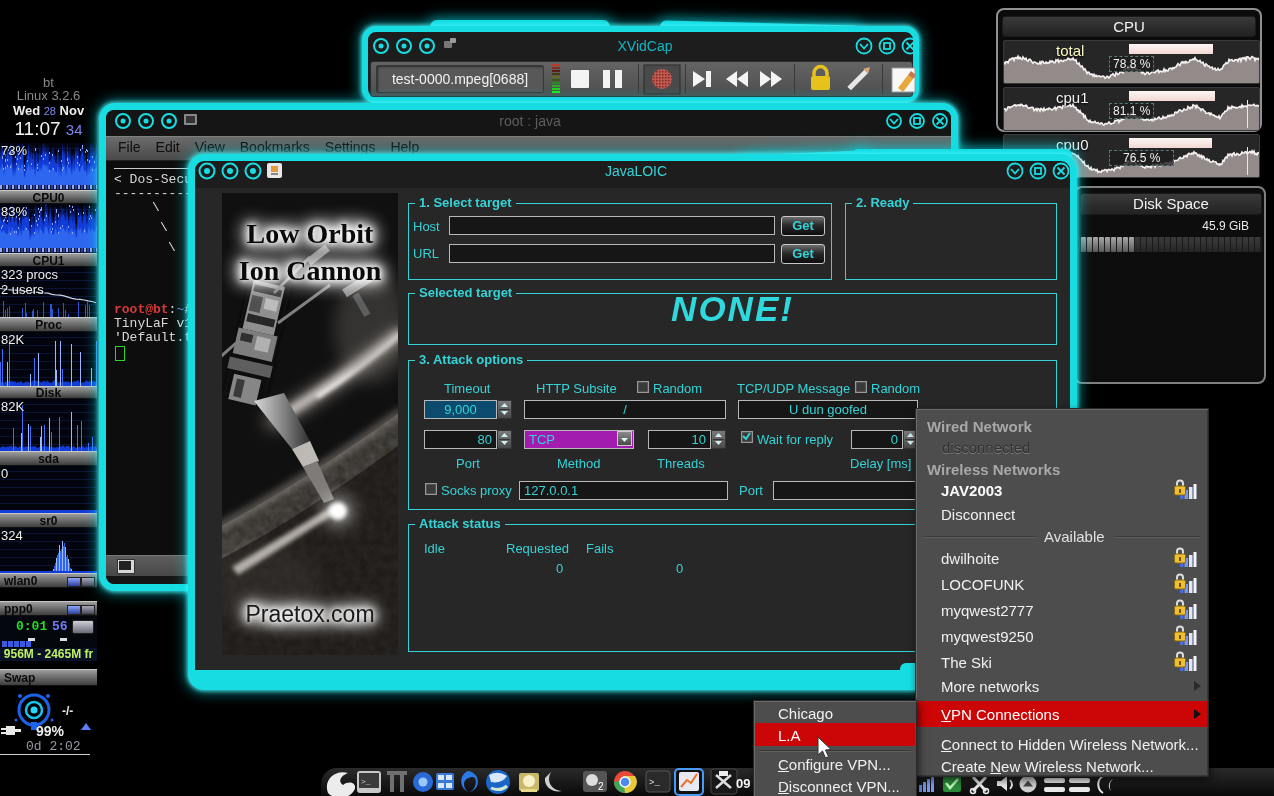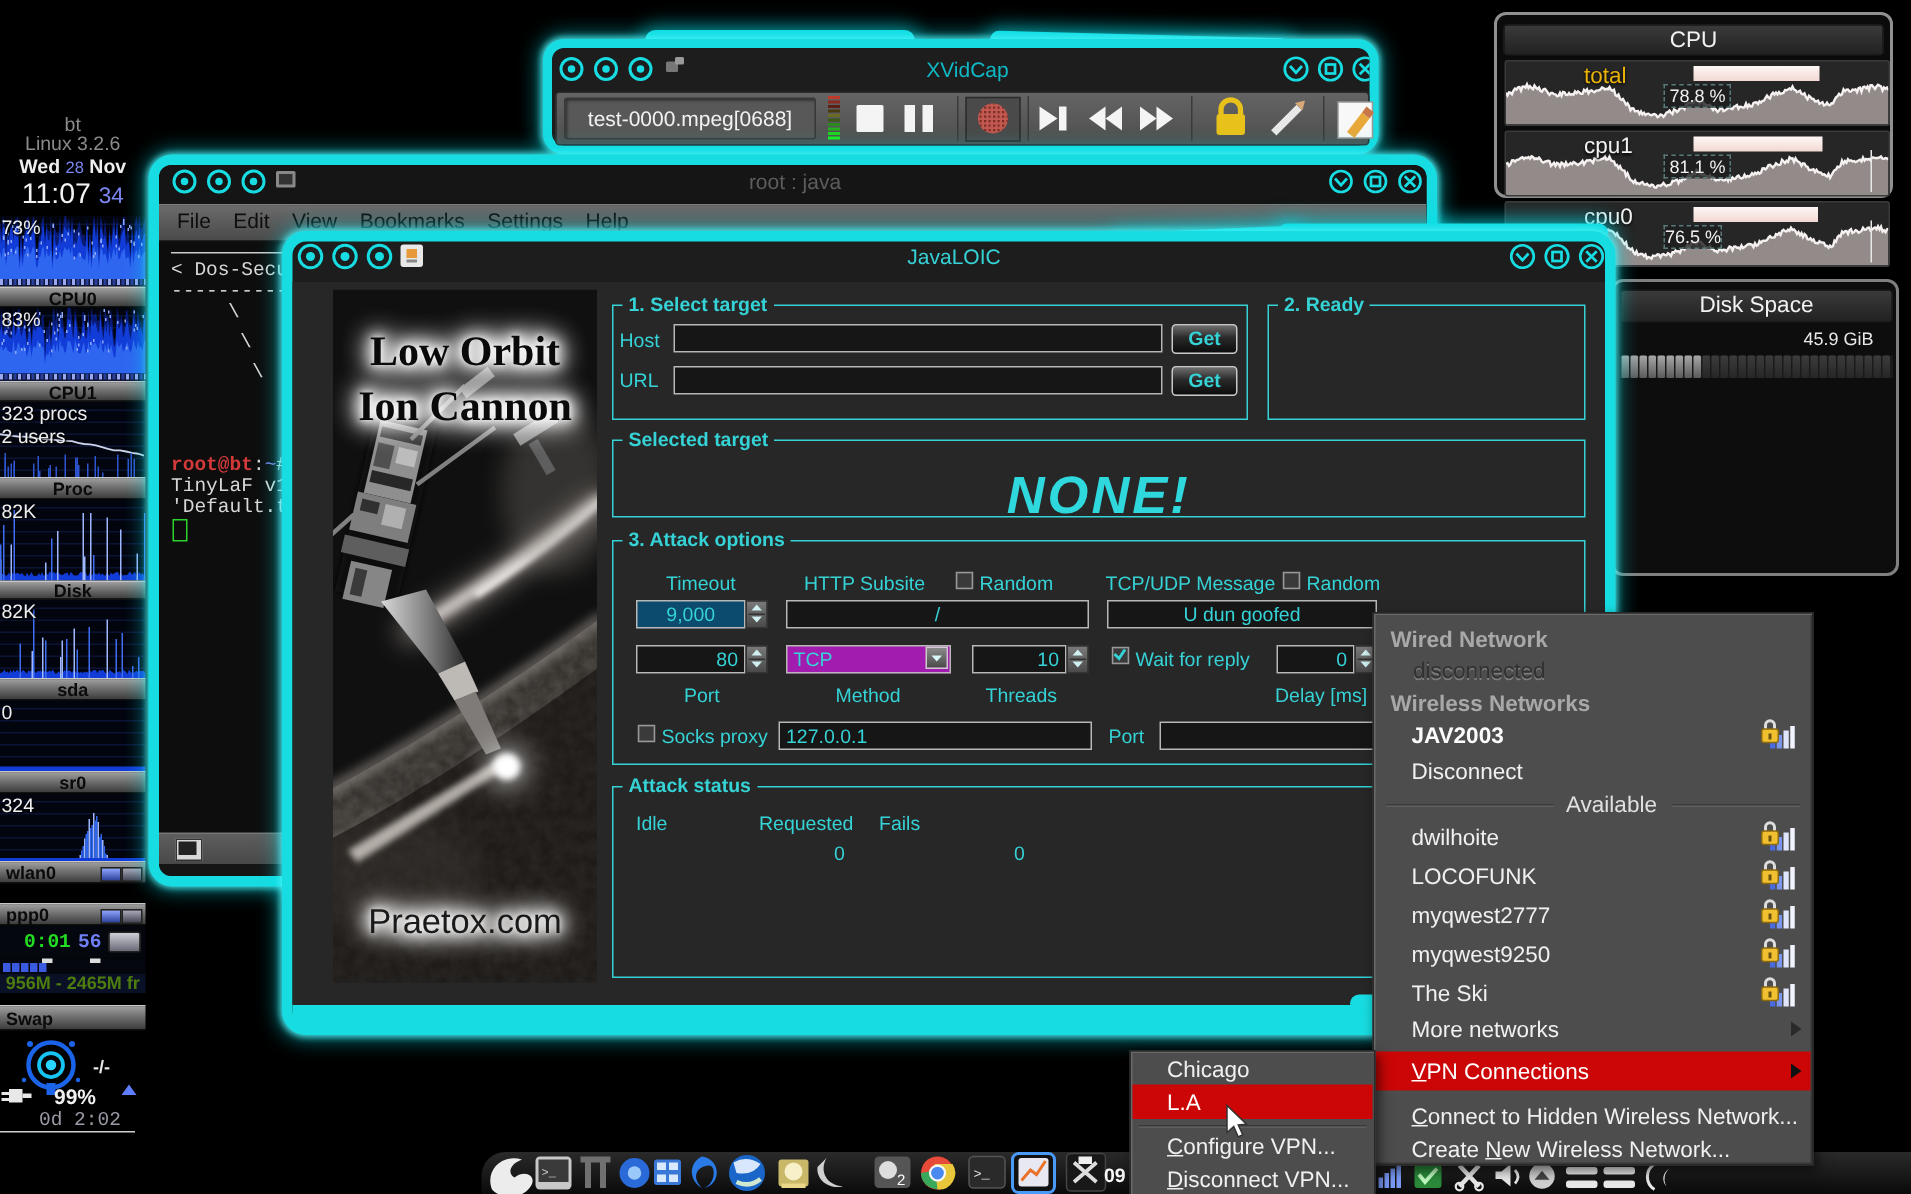--- a/index.html
+++ b/index.html
@@ -383,21 +383,21 @@
     </div>
     <div style="position:relative;height:10px;background:#05070f">
       <span style="position:absolute;left:2px;top:3px;width:5px;height:6px;background:#3a5ae0"></span>
       <span style="position:absolute;left:8px;top:3px;width:5px;height:6px;background:#3a5ae0"></span>
       <span style="position:absolute;left:14px;top:3px;width:5px;height:6px;background:#3a5ae0"></span>
       <span style="position:absolute;left:20px;top:3px;width:5px;height:6px;background:#3a5ae0"></span>
       <span style="position:absolute;left:26px;top:3px;width:5px;height:6px;background:#3a5ae0"></span>
       <span style="position:absolute;left:28px;top:0;width:7px;height:3px;background:#ddd"></span>
       <span style="position:absolute;left:60px;top:0;width:7px;height:3px;background:#ddd"></span>
     </div>
-    <div style="height:13px;background:#0a1026;font:bold 12px/13px 'Liberation Sans',sans-serif;color:#4d7c0f;text-align:center">956M - 2465M fr</div>
+    <div style="height:13px;background:#0a1026;font:bold 12px/13px 'Liberation Sans',sans-serif;color:#bef264;text-align:center">956M - 2465M fr</div>
     <div style="height:8px"></div>
     <div style="position:relative;width:97px;height:17px;background:linear-gradient(#9d9d9d,#707070 45%,#3d3d3d);border-top:1px solid #c8c8c8;border-bottom:1px solid #111;color:#0a0a0a;font:bold 12px/17px 'Liberation Sans',sans-serif;text-align:left;padding-left:4px;box-sizing:border-box">Swap</div>
   </div>
 <div style="position:absolute;left:0;top:688px;width:97px;height:70px;z-index:2"><svg width="97" height="70" xmlns="http://www.w3.org/2000/svg">
       <circle cx="34" cy="22" r="15" fill="none" stroke="#1b63e8" stroke-width="3"></circle>
       <circle cx="34" cy="22" r="8" fill="none" stroke="#17c3f0" stroke-width="2.5"></circle>
       <circle cx="34" cy="22" r="3.5" fill="#28d5ff"></circle>
       <rect x="31" y="34" width="6" height="8" fill="#1b63e8"></rect>
       <circle cx="16" cy="32" r="1.5" fill="#1b63e8"></circle>
       <circle cx="52" cy="32" r="1.5" fill="#1b63e8"></circle>
@@ -417,21 +417,21 @@
     </svg></div>
 <div style="position:absolute;left:996px;top:8px;width:266px;height:124px;background:#0b0b0b;border:2px solid #909090;border-radius:8px;box-sizing:border-box;z-index:3">
     <div style="position:absolute;left:4px;top:6px;width:252px;height:19px;background:linear-gradient(#3a3a3a,#222);border-radius:3px;border:1px solid #1a1a1a;color:#f2f2f2;font:15px/19px 'Liberation Sans',sans-serif;text-align:center">CPU</div>
     <div style="position:absolute;left:5px;top:30px;width:255px;height:42px;background:#262626;border-radius:2px;border:1px solid #3a3a3a;overflow:hidden">
       <svg width="255" height="42" style="position:absolute;left:0;top:0" xmlns="http://www.w3.org/2000/svg">
         <g transform="translate(0,10)">
           <path d="M0,32 L0,10.9 L1,12.6 L2,10.6 L3,10.8 L4,11.9 L5,9.4 L6,8.1 L7,8.7 L8,7.2 L9,7.0 L10,9.4 L11,6.7 L12,6.6 L13,7.4 L14,5.2 L15,7.7 L16,6.4 L17,7.6 L18,8.5 L19,6.0 L20,7.4 L21,8.4 L22,7.3 L23,9.7 L24,10.2 L25,8.5 L26,8.2 L27,9.4 L28,11.0 L29,12.2 L30,11.0 L31,11.0 L32,11.8 L33,11.9 L34,13.1 L35,12.9 L36,10.8 L37,12.8 L38,10.3 L39,10.5 L40,12.3 L41,12.4 L42,11.0 L43,12.3 L44,11.7 L45,12.1 L46,10.0 L47,11.1 L48,9.9 L49,10.7 L50,11.6 L51,11.6 L52,8.9 L53,9.8 L54,8.6 L55,11.2 L56,9.7 L57,9.2 L58,10.0 L59,10.5 L60,9.4 L61,9.4 L62,9.2 L63,8.7 L64,7.3 L65,7.7 L66,8.7 L67,8.2 L68,8.5 L69,7.0 L70,8.9 L71,9.5 L72,8.8 L73,12.5 L74,13.1 L75,12.0 L76,14.8 L77,15.7 L78,15.0 L79,16.8 L80,18.8 L81,17.8 L82,19.7 L83,22.6 L84,21.2 L85,21.3 L86,23.3 L87,23.1 L88,23.0 L89,25.0 L90,23.3 L91,25.3 L92,24.2 L93,25.7 L94,24.9 L95,24.8 L96,25.5 L97,25.9 L98,25.3 L99,25.0 L100,25.6 L101,27.1 L102,26.6 L103,25.3 L104,25.7 L105,26.9 L106,25.7 L107,24.0 L108,23.8 L109,22.8 L110,24.2 L111,25.1 L112,22.0 L113,22.5 L114,23.7 L115,22.8 L116,21.0 L117,21.1 L118,20.6 L119,21.8 L120,18.8 L121,18.1 L122,17.6 L123,17.6 L124,17.7 L125,17.6 L126,15.8 L127,15.8 L128,16.4 L129,18.0 L130,16.9 L131,16.1 L132,18.1 L133,18.7 L134,19.0 L135,19.2 L136,18.8 L137,20.8 L138,22.3 L139,20.6 L140,22.3 L141,23.6 L142,22.6 L143,21.1 L144,21.0 L145,23.1 L146,22.7 L147,21.9 L148,21.2 L149,20.1 L150,21.5 L151,21.8 L152,20.1 L153,19.7 L154,19.0 L155,21.5 L156,20.1 L157,20.2 L158,20.8 L159,20.5 L160,18.0 L161,20.5 L162,18.8 L163,20.0 L164,20.0 L165,17.6 L166,17.3 L167,17.2 L168,18.4 L169,16.6 L170,17.4 L171,16.2 L172,16.1 L173,14.2 L174,12.7 L175,14.0 L176,14.6 L177,11.9 L178,10.8 L179,12.0 L180,10.7 L181,12.0 L182,10.4 L183,11.7 L184,11.2 L185,11.0 L186,9.0 L187,9.2 L188,8.7 L189,8.0 L190,8.7 L191,6.7 L192,8.7 L193,9.1 L194,10.4 L195,10.0 L196,9.4 L197,11.5 L198,11.9 L199,11.2 L200,13.8 L201,15.2 L202,12.8 L203,13.7 L204,14.9 L205,15.0 L206,16.6 L207,16.5 L208,16.1 L209,18.2 L210,17.7 L211,17.1 L212,19.3 L213,18.9 L214,17.4 L215,19.0 L216,19.2 L217,17.9 L218,18.0 L219,15.7 L220,13.9 L221,13.1 L222,11.6 L223,12.5 L224,11.9 L225,8.5 L226,9.8 L227,8.7 L228,8.6 L229,10.1 L230,10.1 L231,8.7 L232,9.0 L233,8.5 L234,10.4 L235,7.8 L236,7.4 L237,10.2 L238,7.1 L239,6.7 L240,7.8 L241,6.6 L242,9.1 L243,5.8 L244,5.8 L245,7.0 L246,8.3 L247,6.7 L248,5.5 L249,6.1 L250,6.6 L251,9.4 L252,7.3 L253,8.1 L254,7.4 L255,9.1 L255,32 Z" fill="#a39a98" opacity="0.88"></path>
           <path d="M0,10.9 L1,12.6 L2,10.6 L3,10.8 L4,11.9 L5,9.4 L6,8.1 L7,8.7 L8,7.2 L9,7.0 L10,9.4 L11,6.7 L12,6.6 L13,7.4 L14,5.2 L15,7.7 L16,6.4 L17,7.6 L18,8.5 L19,6.0 L20,7.4 L21,8.4 L22,7.3 L23,9.7 L24,10.2 L25,8.5 L26,8.2 L27,9.4 L28,11.0 L29,12.2 L30,11.0 L31,11.0 L32,11.8 L33,11.9 L34,13.1 L35,12.9 L36,10.8 L37,12.8 L38,10.3 L39,10.5 L40,12.3 L41,12.4 L42,11.0 L43,12.3 L44,11.7 L45,12.1 L46,10.0 L47,11.1 L48,9.9 L49,10.7 L50,11.6 L51,11.6 L52,8.9 L53,9.8 L54,8.6 L55,11.2 L56,9.7 L57,9.2 L58,10.0 L59,10.5 L60,9.4 L61,9.4 L62,9.2 L63,8.7 L64,7.3 L65,7.7 L66,8.7 L67,8.2 L68,8.5 L69,7.0 L70,8.9 L71,9.5 L72,8.8 L73,12.5 L74,13.1 L75,12.0 L76,14.8 L77,15.7 L78,15.0 L79,16.8 L80,18.8 L81,17.8 L82,19.7 L83,22.6 L84,21.2 L85,21.3 L86,23.3 L87,23.1 L88,23.0 L89,25.0 L90,23.3 L91,25.3 L92,24.2 L93,25.7 L94,24.9 L95,24.8 L96,25.5 L97,25.9 L98,25.3 L99,25.0 L100,25.6 L101,27.1 L102,26.6 L103,25.3 L104,25.7 L105,26.9 L106,25.7 L107,24.0 L108,23.8 L109,22.8 L110,24.2 L111,25.1 L112,22.0 L113,22.5 L114,23.7 L115,22.8 L116,21.0 L117,21.1 L118,20.6 L119,21.8 L120,18.8 L121,18.1 L122,17.6 L123,17.6 L124,17.7 L125,17.6 L126,15.8 L127,15.8 L128,16.4 L129,18.0 L130,16.9 L131,16.1 L132,18.1 L133,18.7 L134,19.0 L135,19.2 L136,18.8 L137,20.8 L138,22.3 L139,20.6 L140,22.3 L141,23.6 L142,22.6 L143,21.1 L144,21.0 L145,23.1 L146,22.7 L147,21.9 L148,21.2 L149,20.1 L150,21.5 L151,21.8 L152,20.1 L153,19.7 L154,19.0 L155,21.5 L156,20.1 L157,20.2 L158,20.8 L159,20.5 L160,18.0 L161,20.5 L162,18.8 L163,20.0 L164,20.0 L165,17.6 L166,17.3 L167,17.2 L168,18.4 L169,16.6 L170,17.4 L171,16.2 L172,16.1 L173,14.2 L174,12.7 L175,14.0 L176,14.6 L177,11.9 L178,10.8 L179,12.0 L180,10.7 L181,12.0 L182,10.4 L183,11.7 L184,11.2 L185,11.0 L186,9.0 L187,9.2 L188,8.7 L189,8.0 L190,8.7 L191,6.7 L192,8.7 L193,9.1 L194,10.4 L195,10.0 L196,9.4 L197,11.5 L198,11.9 L199,11.2 L200,13.8 L201,15.2 L202,12.8 L203,13.7 L204,14.9 L205,15.0 L206,16.6 L207,16.5 L208,16.1 L209,18.2 L210,17.7 L211,17.1 L212,19.3 L213,18.9 L214,17.4 L215,19.0 L216,19.2 L217,17.9 L218,18.0 L219,15.7 L220,13.9 L221,13.1 L222,11.6 L223,12.5 L224,11.9 L225,8.5 L226,9.8 L227,8.7 L228,8.6 L229,10.1 L230,10.1 L231,8.7 L232,9.0 L233,8.5 L234,10.4 L235,7.8 L236,7.4 L237,10.2 L238,7.1 L239,6.7 L240,7.8 L241,6.6 L242,9.1 L243,5.8 L244,5.8 L245,7.0 L246,8.3 L247,6.7 L248,5.5 L249,6.1 L250,6.6 L251,9.4 L252,7.3 L253,8.1 L254,7.4 L255,9.1" fill="none" stroke="#f5f1f0" stroke-width="1.6"></path>
         </g>
       </svg>
-      <div style="position:absolute;left:52px;top:1px;font:15px 'Liberation Sans',sans-serif;color:#eab308;text-shadow:0 1px 2px #000">total</div>
+      <div style="position:absolute;left:52px;top:1px;font:15px 'Liberation Sans',sans-serif;color:#fef9c3;text-shadow:0 1px 2px #000">total</div>
       <div style="position:absolute;left:125px;top:3px;width:84px;height:10px;background:linear-gradient(#fdf7f5,#f2d8d2)"></div>
       <div style="position:absolute;left:105px;top:15px;background:rgba(30,30,30,.8);border:1px dashed #5a7a7a;padding:0 3px;font:12px 'Liberation Sans',sans-serif;color:#f0f0f0">78.8 %</div>
     </div>
     <div style="position:absolute;left:5px;top:77px;width:255px;height:42px;background:#262626;border-radius:2px;border:1px solid #3a3a3a;overflow:hidden">
       <svg width="255" height="42" style="position:absolute;left:0;top:0" xmlns="http://www.w3.org/2000/svg">
         <g transform="translate(0,10)">
           <path d="M0,32 L0,11.2 L1,10.7 L2,12.6 L3,11.4 L4,8.9 L5,8.8 L6,9.8 L7,8.7 L8,8.5 L9,8.0 L10,7.2 L11,6.8 L12,8.0 L13,7.1 L14,7.4 L15,6.7 L16,7.8 L17,6.2 L18,6.6 L19,8.1 L20,7.6 L21,8.1 L22,7.1 L23,8.3 L24,9.9 L25,10.4 L26,9.8 L27,9.5 L28,9.2 L29,9.4 L30,12.6 L31,11.6 L32,10.6 L33,12.6 L34,10.6 L35,11.1 L36,13.1 L37,10.4 L38,11.1 L39,12.8 L40,10.3 L41,12.3 L42,11.7 L43,10.7 L44,11.5 L45,10.1 L46,10.6 L47,11.3 L48,12.0 L49,11.2 L50,10.5 L51,9.2 L52,11.7 L53,9.9 L54,8.9 L55,9.0 L56,8.7 L57,9.3 L58,10.5 L59,7.7 L60,8.0 L61,9.0 L62,8.7 L63,8.4 L64,7.9 L65,7.7 L66,6.4 L67,8.5 L68,8.2 L69,6.3 L70,8.9 L71,9.4 L72,9.5 L73,12.2 L74,11.9 L75,14.1 L76,12.7 L77,15.0 L78,15.6 L79,15.7 L80,19.3 L81,17.5 L82,20.0 L83,22.0 L84,22.5 L85,23.8 L86,22.3 L87,24.4 L88,24.0 L89,24.8 L90,23.8 L91,23.3 L92,24.9 L93,25.1 L94,24.5 L95,25.6 L96,26.1 L97,25.0 L98,25.3 L99,26.9 L100,27.1 L101,25.8 L102,25.6 L103,25.9 L104,25.2 L105,24.0 L106,25.3 L107,26.2 L108,25.4 L109,25.3 L110,24.9 L111,22.5 L112,22.7 L113,22.2 L114,21.6 L115,24.2 L116,22.2 L117,22.8 L118,20.5 L119,21.6 L120,20.8 L121,19.8 L122,18.5 L123,19.5 L124,18.5 L125,17.1 L126,17.8 L127,15.2 L128,16.1 L129,17.0 L130,18.1 L131,18.4 L132,18.3 L133,19.2 L134,19.5 L135,19.9 L136,18.9 L137,20.8 L138,20.0 L139,21.4 L140,22.3 L141,21.8 L142,22.1 L143,20.9 L144,21.6 L145,22.3 L146,22.1 L147,20.7 L148,22.6 L149,19.7 L150,22.2 L151,20.3 L152,21.3 L153,21.1 L154,19.6 L155,19.1 L156,20.5 L157,21.0 L158,20.6 L159,18.5 L160,20.1 L161,19.3 L162,19.8 L163,18.9 L164,17.5 L165,18.6 L166,17.2 L167,18.0 L168,16.8 L169,17.8 L170,17.1 L171,14.3 L172,14.2 L173,14.9 L174,13.9 L175,12.1 L176,11.9 L177,12.7 L178,13.7 L179,12.6 L180,10.9 L181,11.7 L182,12.0 L183,11.7 L184,8.5 L185,9.6 L186,10.7 L187,9.2 L188,10.0 L189,6.9 L190,7.7 L191,7.5 L192,9.9 L193,7.5 L194,9.1 L195,9.9 L196,10.6 L197,12.5 L198,10.9 L199,11.1 L200,12.9 L201,13.2 L202,15.3 L203,15.3 L204,15.2 L205,14.8 L206,16.7 L207,15.2 L208,16.6 L209,17.0 L210,17.1 L211,18.5 L212,18.1 L213,19.0 L214,19.7 L215,17.9 L216,20.6 L217,18.8 L218,16.9 L219,15.5 L220,15.1 L221,13.1 L222,13.4 L223,12.6 L224,9.0 L225,11.0 L226,9.4 L227,10.5 L228,8.2 L229,9.3 L230,8.9 L231,9.6 L232,9.4 L233,10.1 L234,9.6 L235,9.0 L236,8.5 L237,9.6 L238,7.0 L239,9.1 L240,8.0 L241,8.4 L242,7.9 L243,8.9 L244,7.0 L245,7.0 L246,7.4 L247,7.3 L248,7.3 L249,7.0 L250,6.3 L251,7.8 L252,7.9 L253,7.4 L254,7.6 L255,8.3 L255,32 Z" fill="#a39a98" opacity="0.88"></path>
           <path d="M0,11.2 L1,10.7 L2,12.6 L3,11.4 L4,8.9 L5,8.8 L6,9.8 L7,8.7 L8,8.5 L9,8.0 L10,7.2 L11,6.8 L12,8.0 L13,7.1 L14,7.4 L15,6.7 L16,7.8 L17,6.2 L18,6.6 L19,8.1 L20,7.6 L21,8.1 L22,7.1 L23,8.3 L24,9.9 L25,10.4 L26,9.8 L27,9.5 L28,9.2 L29,9.4 L30,12.6 L31,11.6 L32,10.6 L33,12.6 L34,10.6 L35,11.1 L36,13.1 L37,10.4 L38,11.1 L39,12.8 L40,10.3 L41,12.3 L42,11.7 L43,10.7 L44,11.5 L45,10.1 L46,10.6 L47,11.3 L48,12.0 L49,11.2 L50,10.5 L51,9.2 L52,11.7 L53,9.9 L54,8.9 L55,9.0 L56,8.7 L57,9.3 L58,10.5 L59,7.7 L60,8.0 L61,9.0 L62,8.7 L63,8.4 L64,7.9 L65,7.7 L66,6.4 L67,8.5 L68,8.2 L69,6.3 L70,8.9 L71,9.4 L72,9.5 L73,12.2 L74,11.9 L75,14.1 L76,12.7 L77,15.0 L78,15.6 L79,15.7 L80,19.3 L81,17.5 L82,20.0 L83,22.0 L84,22.5 L85,23.8 L86,22.3 L87,24.4 L88,24.0 L89,24.8 L90,23.8 L91,23.3 L92,24.9 L93,25.1 L94,24.5 L95,25.6 L96,26.1 L97,25.0 L98,25.3 L99,26.9 L100,27.1 L101,25.8 L102,25.6 L103,25.9 L104,25.2 L105,24.0 L106,25.3 L107,26.2 L108,25.4 L109,25.3 L110,24.9 L111,22.5 L112,22.7 L113,22.2 L114,21.6 L115,24.2 L116,22.2 L117,22.8 L118,20.5 L119,21.6 L120,20.8 L121,19.8 L122,18.5 L123,19.5 L124,18.5 L125,17.1 L126,17.8 L127,15.2 L128,16.1 L129,17.0 L130,18.1 L131,18.4 L132,18.3 L133,19.2 L134,19.5 L135,19.9 L136,18.9 L137,20.8 L138,20.0 L139,21.4 L140,22.3 L141,21.8 L142,22.1 L143,20.9 L144,21.6 L145,22.3 L146,22.1 L147,20.7 L148,22.6 L149,19.7 L150,22.2 L151,20.3 L152,21.3 L153,21.1 L154,19.6 L155,19.1 L156,20.5 L157,21.0 L158,20.6 L159,18.5 L160,20.1 L161,19.3 L162,19.8 L163,18.9 L164,17.5 L165,18.6 L166,17.2 L167,18.0 L168,16.8 L169,17.8 L170,17.1 L171,14.3 L172,14.2 L173,14.9 L174,13.9 L175,12.1 L176,11.9 L177,12.7 L178,13.7 L179,12.6 L180,10.9 L181,11.7 L182,12.0 L183,11.7 L184,8.5 L185,9.6 L186,10.7 L187,9.2 L188,10.0 L189,6.9 L190,7.7 L191,7.5 L192,9.9 L193,7.5 L194,9.1 L195,9.9 L196,10.6 L197,12.5 L198,10.9 L199,11.1 L200,12.9 L201,13.2 L202,15.3 L203,15.3 L204,15.2 L205,14.8 L206,16.7 L207,15.2 L208,16.6 L209,17.0 L210,17.1 L211,18.5 L212,18.1 L213,19.0 L214,19.7 L215,17.9 L216,20.6 L217,18.8 L218,16.9 L219,15.5 L220,15.1 L221,13.1 L222,13.4 L223,12.6 L224,9.0 L225,11.0 L226,9.4 L227,10.5 L228,8.2 L229,9.3 L230,8.9 L231,9.6 L232,9.4 L233,10.1 L234,9.6 L235,9.0 L236,8.5 L237,9.6 L238,7.0 L239,9.1 L240,8.0 L241,8.4 L242,7.9 L243,8.9 L244,7.0 L245,7.0 L246,7.4 L247,7.3 L248,7.3 L249,7.0 L250,6.3 L251,7.8 L252,7.9 L253,7.4 L254,7.6 L255,8.3" fill="none" stroke="#f5f1f0" stroke-width="1.6"></path>
         </g>
       </svg>
@@ -442,21 +442,21 @@
     </div>
     <div style="position:absolute;left:5px;top:124px;width:255px;height:42px;background:#262626;border-radius:2px;border:1px solid #3a3a3a;overflow:hidden">
       <svg width="255" height="42" style="position:absolute;left:0;top:0" xmlns="http://www.w3.org/2000/svg">
         <g transform="translate(0,10)">
           <path d="M0,32 L0,11.5 L1,12.1 L2,11.4 L3,12.0 L4,9.1 L5,11.5 L6,8.3 L7,8.6 L8,9.7 L9,9.1 L10,8.3 L11,6.9 L12,6.3 L13,6.8 L14,6.3 L15,5.7 L16,6.0 L17,8.1 L18,7.9 L19,6.9 L20,7.8 L21,7.8 L22,6.8 L23,10.1 L24,9.6 L25,9.1 L26,8.1 L27,9.6 L28,10.7 L29,9.8 L30,11.0 L31,12.1 L32,12.7 L33,10.1 L34,11.3 L35,12.5 L36,12.2 L37,11.1 L38,11.8 L39,11.9 L40,11.4 L41,12.3 L42,12.4 L43,12.4 L44,11.2 L45,11.4 L46,11.2 L47,11.6 L48,10.9 L49,11.6 L50,9.4 L51,10.0 L52,11.2 L53,9.9 L54,9.1 L55,10.1 L56,10.9 L57,9.4 L58,7.8 L59,8.2 L60,9.7 L61,8.6 L62,8.3 L63,8.0 L64,8.5 L65,7.7 L66,7.4 L67,8.8 L68,8.0 L69,8.7 L70,8.8 L71,9.3 L72,10.2 L73,11.9 L74,10.6 L75,12.9 L76,13.9 L77,14.3 L78,16.2 L79,17.7 L80,16.5 L81,20.3 L82,20.4 L83,21.4 L84,20.6 L85,23.2 L86,24.4 L87,22.5 L88,25.0 L89,24.6 L90,24.2 L91,24.4 L92,25.7 L93,24.6 L94,27.3 L95,26.4 L96,26.7 L97,27.4 L98,25.4 L99,25.6 L100,25.4 L101,24.5 L102,24.7 L103,26.5 L104,24.7 L105,24.4 L106,25.0 L107,25.1 L108,23.8 L109,24.5 L110,25.7 L111,23.1 L112,23.4 L113,22.0 L114,22.7 L115,22.4 L116,23.5 L117,21.2 L118,20.4 L119,21.5 L120,19.7 L121,18.4 L122,19.3 L123,18.3 L124,16.1 L125,16.7 L126,16.5 L127,17.7 L128,15.9 L129,16.1 L130,16.2 L131,17.5 L132,18.5 L133,19.8 L134,20.0 L135,20.5 L136,19.1 L137,20.9 L138,20.9 L139,22.3 L140,22.3 L141,23.1 L142,21.6 L143,20.6 L144,22.2 L145,21.5 L146,21.6 L147,22.7 L148,20.9 L149,19.4 L150,19.8 L151,21.9 L152,19.4 L153,19.3 L154,20.2 L155,20.0 L156,21.0 L157,18.6 L158,20.4 L159,19.7 L160,18.9 L161,18.1 L162,17.7 L163,17.8 L164,18.2 L165,19.7 L166,17.1 L167,18.8 L168,18.4 L169,15.8 L170,16.8 L171,15.6 L172,15.5 L173,15.5 L174,15.1 L175,13.4 L176,12.4 L177,13.4 L178,13.4 L179,13.3 L180,11.1 L181,11.5 L182,10.4 L183,11.7 L184,9.0 L185,8.2 L186,9.1 L187,9.3 L188,8.1 L189,8.9 L190,6.8 L191,8.3 L192,7.9 L193,9.1 L194,11.0 L195,9.7 L196,11.8 L197,10.4 L198,13.0 L199,11.0 L200,12.0 L201,14.4 L202,14.6 L203,13.8 L204,15.5 L205,14.6 L206,16.9 L207,17.0 L208,17.2 L209,15.8 L210,16.6 L211,16.7 L212,16.9 L213,19.0 L214,18.8 L215,20.1 L216,18.7 L217,19.7 L218,19.0 L219,15.4 L220,16.2 L221,13.1 L222,12.0 L223,12.7 L224,9.3 L225,10.3 L226,9.1 L227,9.0 L228,11.0 L229,8.5 L230,7.8 L231,10.4 L232,9.8 L233,8.5 L234,8.9 L235,10.2 L236,9.7 L237,9.0 L238,6.9 L239,8.2 L240,8.1 L241,6.9 L242,6.7 L243,8.7 L244,8.1 L245,7.1 L246,6.6 L247,7.9 L248,5.9 L249,8.0 L250,6.1 L251,9.4 L252,8.5 L253,9.8 L254,7.8 L255,7.6 L255,32 Z" fill="#a39a98" opacity="0.88"></path>
           <path d="M0,11.5 L1,12.1 L2,11.4 L3,12.0 L4,9.1 L5,11.5 L6,8.3 L7,8.6 L8,9.7 L9,9.1 L10,8.3 L11,6.9 L12,6.3 L13,6.8 L14,6.3 L15,5.7 L16,6.0 L17,8.1 L18,7.9 L19,6.9 L20,7.8 L21,7.8 L22,6.8 L23,10.1 L24,9.6 L25,9.1 L26,8.1 L27,9.6 L28,10.7 L29,9.8 L30,11.0 L31,12.1 L32,12.7 L33,10.1 L34,11.3 L35,12.5 L36,12.2 L37,11.1 L38,11.8 L39,11.9 L40,11.4 L41,12.3 L42,12.4 L43,12.4 L44,11.2 L45,11.4 L46,11.2 L47,11.6 L48,10.9 L49,11.6 L50,9.4 L51,10.0 L52,11.2 L53,9.9 L54,9.1 L55,10.1 L56,10.9 L57,9.4 L58,7.8 L59,8.2 L60,9.7 L61,8.6 L62,8.3 L63,8.0 L64,8.5 L65,7.7 L66,7.4 L67,8.8 L68,8.0 L69,8.7 L70,8.8 L71,9.3 L72,10.2 L73,11.9 L74,10.6 L75,12.9 L76,13.9 L77,14.3 L78,16.2 L79,17.7 L80,16.5 L81,20.3 L82,20.4 L83,21.4 L84,20.6 L85,23.2 L86,24.4 L87,22.5 L88,25.0 L89,24.6 L90,24.2 L91,24.4 L92,25.7 L93,24.6 L94,27.3 L95,26.4 L96,26.7 L97,27.4 L98,25.4 L99,25.6 L100,25.4 L101,24.5 L102,24.7 L103,26.5 L104,24.7 L105,24.4 L106,25.0 L107,25.1 L108,23.8 L109,24.5 L110,25.7 L111,23.1 L112,23.4 L113,22.0 L114,22.7 L115,22.4 L116,23.5 L117,21.2 L118,20.4 L119,21.5 L120,19.7 L121,18.4 L122,19.3 L123,18.3 L124,16.1 L125,16.7 L126,16.5 L127,17.7 L128,15.9 L129,16.1 L130,16.2 L131,17.5 L132,18.5 L133,19.8 L134,20.0 L135,20.5 L136,19.1 L137,20.9 L138,20.9 L139,22.3 L140,22.3 L141,23.1 L142,21.6 L143,20.6 L144,22.2 L145,21.5 L146,21.6 L147,22.7 L148,20.9 L149,19.4 L150,19.8 L151,21.9 L152,19.4 L153,19.3 L154,20.2 L155,20.0 L156,21.0 L157,18.6 L158,20.4 L159,19.7 L160,18.9 L161,18.1 L162,17.7 L163,17.8 L164,18.2 L165,19.7 L166,17.1 L167,18.8 L168,18.4 L169,15.8 L170,16.8 L171,15.6 L172,15.5 L173,15.5 L174,15.1 L175,13.4 L176,12.4 L177,13.4 L178,13.4 L179,13.3 L180,11.1 L181,11.5 L182,10.4 L183,11.7 L184,9.0 L185,8.2 L186,9.1 L187,9.3 L188,8.1 L189,8.9 L190,6.8 L191,8.3 L192,7.9 L193,9.1 L194,11.0 L195,9.7 L196,11.8 L197,10.4 L198,13.0 L199,11.0 L200,12.0 L201,14.4 L202,14.6 L203,13.8 L204,15.5 L205,14.6 L206,16.9 L207,17.0 L208,17.2 L209,15.8 L210,16.6 L211,16.7 L212,16.9 L213,19.0 L214,18.8 L215,20.1 L216,18.7 L217,19.7 L218,19.0 L219,15.4 L220,16.2 L221,13.1 L222,12.0 L223,12.7 L224,9.3 L225,10.3 L226,9.1 L227,9.0 L228,11.0 L229,8.5 L230,7.8 L231,10.4 L232,9.8 L233,8.5 L234,8.9 L235,10.2 L236,9.7 L237,9.0 L238,6.9 L239,8.2 L240,8.1 L241,6.9 L242,6.7 L243,8.7 L244,8.1 L245,7.1 L246,6.6 L247,7.9 L248,5.9 L249,8.0 L250,6.1 L251,9.4 L252,8.5 L253,9.8 L254,7.8 L255,7.6" fill="none" stroke="#f5f1f0" stroke-width="1.6"></path>
         </g>
       </svg>
       <div style="position:absolute;left:52px;top:1px;font:15px 'Liberation Sans',sans-serif;color:#f2f2f2;text-shadow:0 1px 2px #000">cpu0</div>
       <div style="position:absolute;left:125px;top:3px;width:83px;height:10px;background:linear-gradient(#fdf7f5,#f2d8d2)"></div>
-      <div style="position:absolute;left:105px;top:15px;background:rgba(30,30,30,.8);border:1px dashed #5a7a7a;padding:0 0;font:12px 'Liberation Sans',sans-serif;color:#f0f0f0">76.5 %</div>
+      <div style="position:absolute;left:105px;top:15px;background:rgba(30,30,30,.8);border:1px dashed #5a7a7a;padding:0 13px;font:12px 'Liberation Sans',sans-serif;color:#f0f0f0">76.5 %</div>
       <div style="position:absolute;left:243px;top:12px;width:1px;height:28px;background:#e8e8e8"></div>
     </div>
   </div>
 <div style="position:absolute;left:1074px;top:186px;width:192px;height:198px;background:#0d0d0d;border:2px solid #808080;border-radius:8px;box-sizing:border-box;z-index:3">
     <div style="position:absolute;left:4px;top:5px;width:180px;height:20px;background:linear-gradient(#3a3a3a,#222);border-radius:3px;border:1px solid #1a1a1a;color:#f2f2f2;font:15px/20px 'Liberation Sans',sans-serif;text-align:center">Disk Space</div>
     <div style="position:absolute;right:15px;top:31px;color:#e8e8e8;font:12px 'Liberation Sans',sans-serif">45.9 GiB</div>
     <div style="position:absolute;left:3px;top:49px;width:183px;height:15px;background:#1a1a1a">
       <span style="position:absolute;left:2px;top:0;width:5px;height:15px;background:linear-gradient(#a8a8a8,#5a5a5a);border-radius:1px"></span>
       <span style="position:absolute;left:8px;top:0;width:5px;height:15px;background:linear-gradient(#a8a8a8,#5a5a5a);border-radius:1px"></span>
       <span style="position:absolute;left:14px;top:0;width:5px;height:15px;background:linear-gradient(#a8a8a8,#5a5a5a);border-radius:1px"></span>
@@ -700,21 +700,21 @@
     <div style="position:absolute;left:218px;top:58px;font:13px 'Liberation Sans',sans-serif;color:#35d2d6;white-space:nowrap">Host</div>
     <div style="position:absolute;left:254px;top:55px;width:326px;height:19px;background:#161616;border:1px solid #b8b8b8;box-sizing:border-box;color:#35d2d6;font:13px/17px 'Liberation Sans',sans-serif;text-align:center;padding:0 4px"></div>
     <div style="position:absolute;left:586px;top:55px;width:44px;height:20px;background:linear-gradient(#6e6e6e,#2a2a2a 45%,#0c0c0c);border:1px solid #c8c8c8;border-radius:3px;box-sizing:border-box;color:#35d2d6;font:bold 13px 'Liberation Sans',sans-serif;text-align:center;line-height:18px">Get</div>
     <div style="position:absolute;left:218px;top:85px;font:13px 'Liberation Sans',sans-serif;color:#35d2d6;white-space:nowrap">URL</div>
     <div style="position:absolute;left:254px;top:83px;width:326px;height:19px;background:#161616;border:1px solid #b8b8b8;box-sizing:border-box;color:#35d2d6;font:13px/17px 'Liberation Sans',sans-serif;text-align:center;padding:0 4px"></div>
     <div style="position:absolute;left:586px;top:83px;width:44px;height:20px;background:linear-gradient(#6e6e6e,#2a2a2a 45%,#0c0c0c);border:1px solid #c8c8c8;border-radius:3px;box-sizing:border-box;color:#35d2d6;font:bold 13px 'Liberation Sans',sans-serif;text-align:center;line-height:18px">Get</div>
     <div style="position:absolute;left:650px;top:42px;width:212px;height:77px;border:1px solid #35d2d6;box-sizing:border-box"></div>
     <div style="position:absolute;left:657px;top:34px;background:#272727;padding:0 4px;font:bold 13px 'Liberation Sans',sans-serif;color:#35d2d6">2. Ready</div>
     <div style="position:absolute;left:213px;top:132px;width:649px;height:52px;border:1px solid #35d2d6;box-sizing:border-box"></div>
     <div style="position:absolute;left:220px;top:124px;background:#272727;padding:0 4px;font:bold 13px 'Liberation Sans',sans-serif;color:#35d2d6">Selected target</div>
-    <div style="position:absolute;left:213px;top:150px;width:649px;text-align:center;color:#2fd8dc;font:bold italic 35px 'Liberation Sans',sans-serif;letter-spacing:2px">NONE!</div>
+    <div style="position:absolute;left:213px;top:128px;width:649px;text-align:center;color:#2fd8dc;font:bold italic 35px 'Liberation Sans',sans-serif;letter-spacing:2px">NONE!</div>
     <div style="position:absolute;left:213px;top:199px;width:649px;height:150px;border:1px solid #35d2d6;box-sizing:border-box"></div>
     <div style="position:absolute;left:220px;top:191px;background:#272727;padding:0 4px;font:bold 13px 'Liberation Sans',sans-serif;color:#35d2d6">3. Attack options</div>
     <div style="position:absolute;left:249px;top:220px;font:13px 'Liberation Sans',sans-serif;color:#35d2d6;white-space:nowrap">Timeout</div>
     <div style="position:absolute;left:341px;top:220px;font:13px 'Liberation Sans',sans-serif;color:#35d2d6;white-space:nowrap">HTTP Subsite</div>
     <svg style="position:absolute;left:442px;top:220px" width="12" height="12" xmlns="http://www.w3.org/2000/svg">
       <rect x="0.5" y="0.5" width="11" height="11" fill="#6a6a6a" stroke="#999"></rect>
       <rect x="1.5" y="1.5" width="9" height="9" fill="#3a3a3a"></rect>
     </svg>
     <div style="position:absolute;left:458px;top:220px;font:13px 'Liberation Sans',sans-serif;color:#35d2d6;white-space:nowrap">Random</div>
     <div style="position:absolute;left:542px;top:220px;font:13px 'Liberation Sans',sans-serif;color:#35d2d6;white-space:nowrap">TCP/UDP Message</div>

